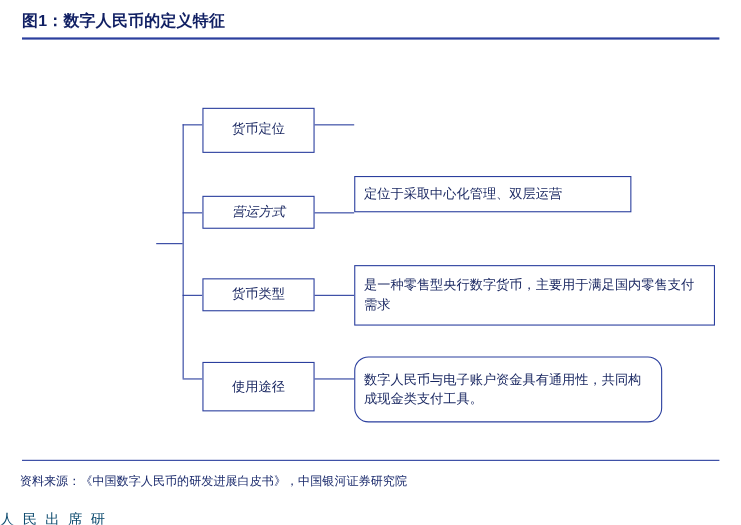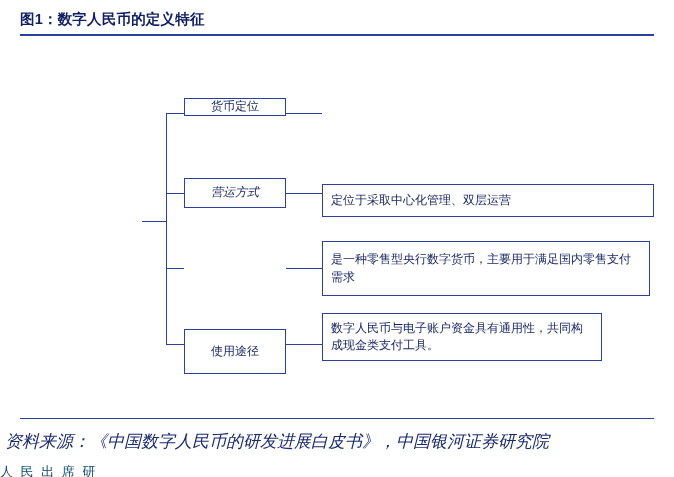--- a/index.html
+++ b/index.html
@@ -42,26 +42,25 @@
   .footer-rule {
     position: absolute;
     left: 20px;
     top: 418px;
     width: 634px;
     height: 1px;
     background: #2b3f9e;
   }
   .source {
     position: absolute;
-    left: 5px;
+    left: 18px;
     top: 430px;
-    font-size: 17px;
+    font-size: 11px;
     color: #1a2a6c;
     white-space: nowrap;
-    font-style: italic;
   }
   .bottom-scrap {
     position: absolute;
     left: 0px;
     top: 463px;
     font-size: 13px;
     color: #0c4a6e;
     letter-spacing: 2px;
     white-space: nowrap;
     overflow: hidden;
@@ -107,46 +106,49 @@
 <div id="page">
 
   <div class="title">图1：数字人民币的定义特征</div>
   <div class="title-rule"></div>
 
 
   <div class="ln h" style="left:142px; top:221px; width:24px; height:1px;"></div>
   <div class="ln v" style="left:166px; top:113px; width:1px; height:231px;"></div>
 
   <div class="ln h" style="left:166px; top:113px; width:18px; height:1px;"></div>
-  <div class="box center" style="left:184px; top:98px; width:102px; height:18px;">
+  <div class="box center" style="left:184px; top:98px; width:102px; height:41px;font-family:Liberation Mono, monospace;">
     <span class="box-text">货币定位</span>
   </div>
   <div class="ln h" style="left:286px; top:113px; width:36px; height:1px;"></div>
 
   <div class="ln h" style="left:166px; top:193px; width:18px; height:1px;"></div>
   <div class="box center" style="left:184px; top:178px; width:102px; height:30px;font-style:italic;">
     <span class="box-text">营运方式</span>
   </div>
   <div class="ln h" style="left:286px; top:193px; width:36px; height:1px;"></div>
-  <div class="box left" style="left:322px; top:184px; width:332px; height:33px;">
+  <div class="box left" style="left:322px; top:160px; width:252px; height:33px;">
     <span class="box-text">定位于采取中心化管理、双层运营</span>
   </div>
 
   <div class="ln h" style="left:166px; top:268px; width:18px; height:1px;"></div>
+  <div class="box center" style="left:184px; top:253px; width:102px; height:30px;">
+    <span class="box-text">货币类型</span>
+  </div>
   <div class="ln h" style="left:286px; top:268px; width:36px; height:1px;"></div>
   <div class="box left" style="left:322px; top:241px; width:328px; height:55px;">
     <span class="box-text">是一种零售型央行数字货币，主要用于满足国内零售支付需求</span>
   </div>
 
   <div class="ln h" style="left:166px; top:344px; width:18px; height:1px;"></div>
   <div class="box center" style="left:184px; top:329px; width:102px; height:45px;">
     <span class="box-text">使用途径</span>
   </div>
   <div class="ln h" style="left:286px; top:344px; width:36px; height:1px;"></div>
-  <div class="box left" style="left:322px; top:313px; width:280px; height:48px;">
+  <div class="box left" style="left:322px; top:324px; width:280px; height:60px;border-radius:13px;">
     <span class="box-text">数字人民币与电子账户资金具有通用性，共同构成现金类支付工具。</span>
   </div>
 
   <div class="footer-rule"></div>
   <div class="source">资料来源：《中国数字人民币的研发进展白皮书》，中国银河证券研究院</div>
   <div class="bottom-scrap">人 民 出 席 研</div>
 
 </div>
 
 </body></html>

